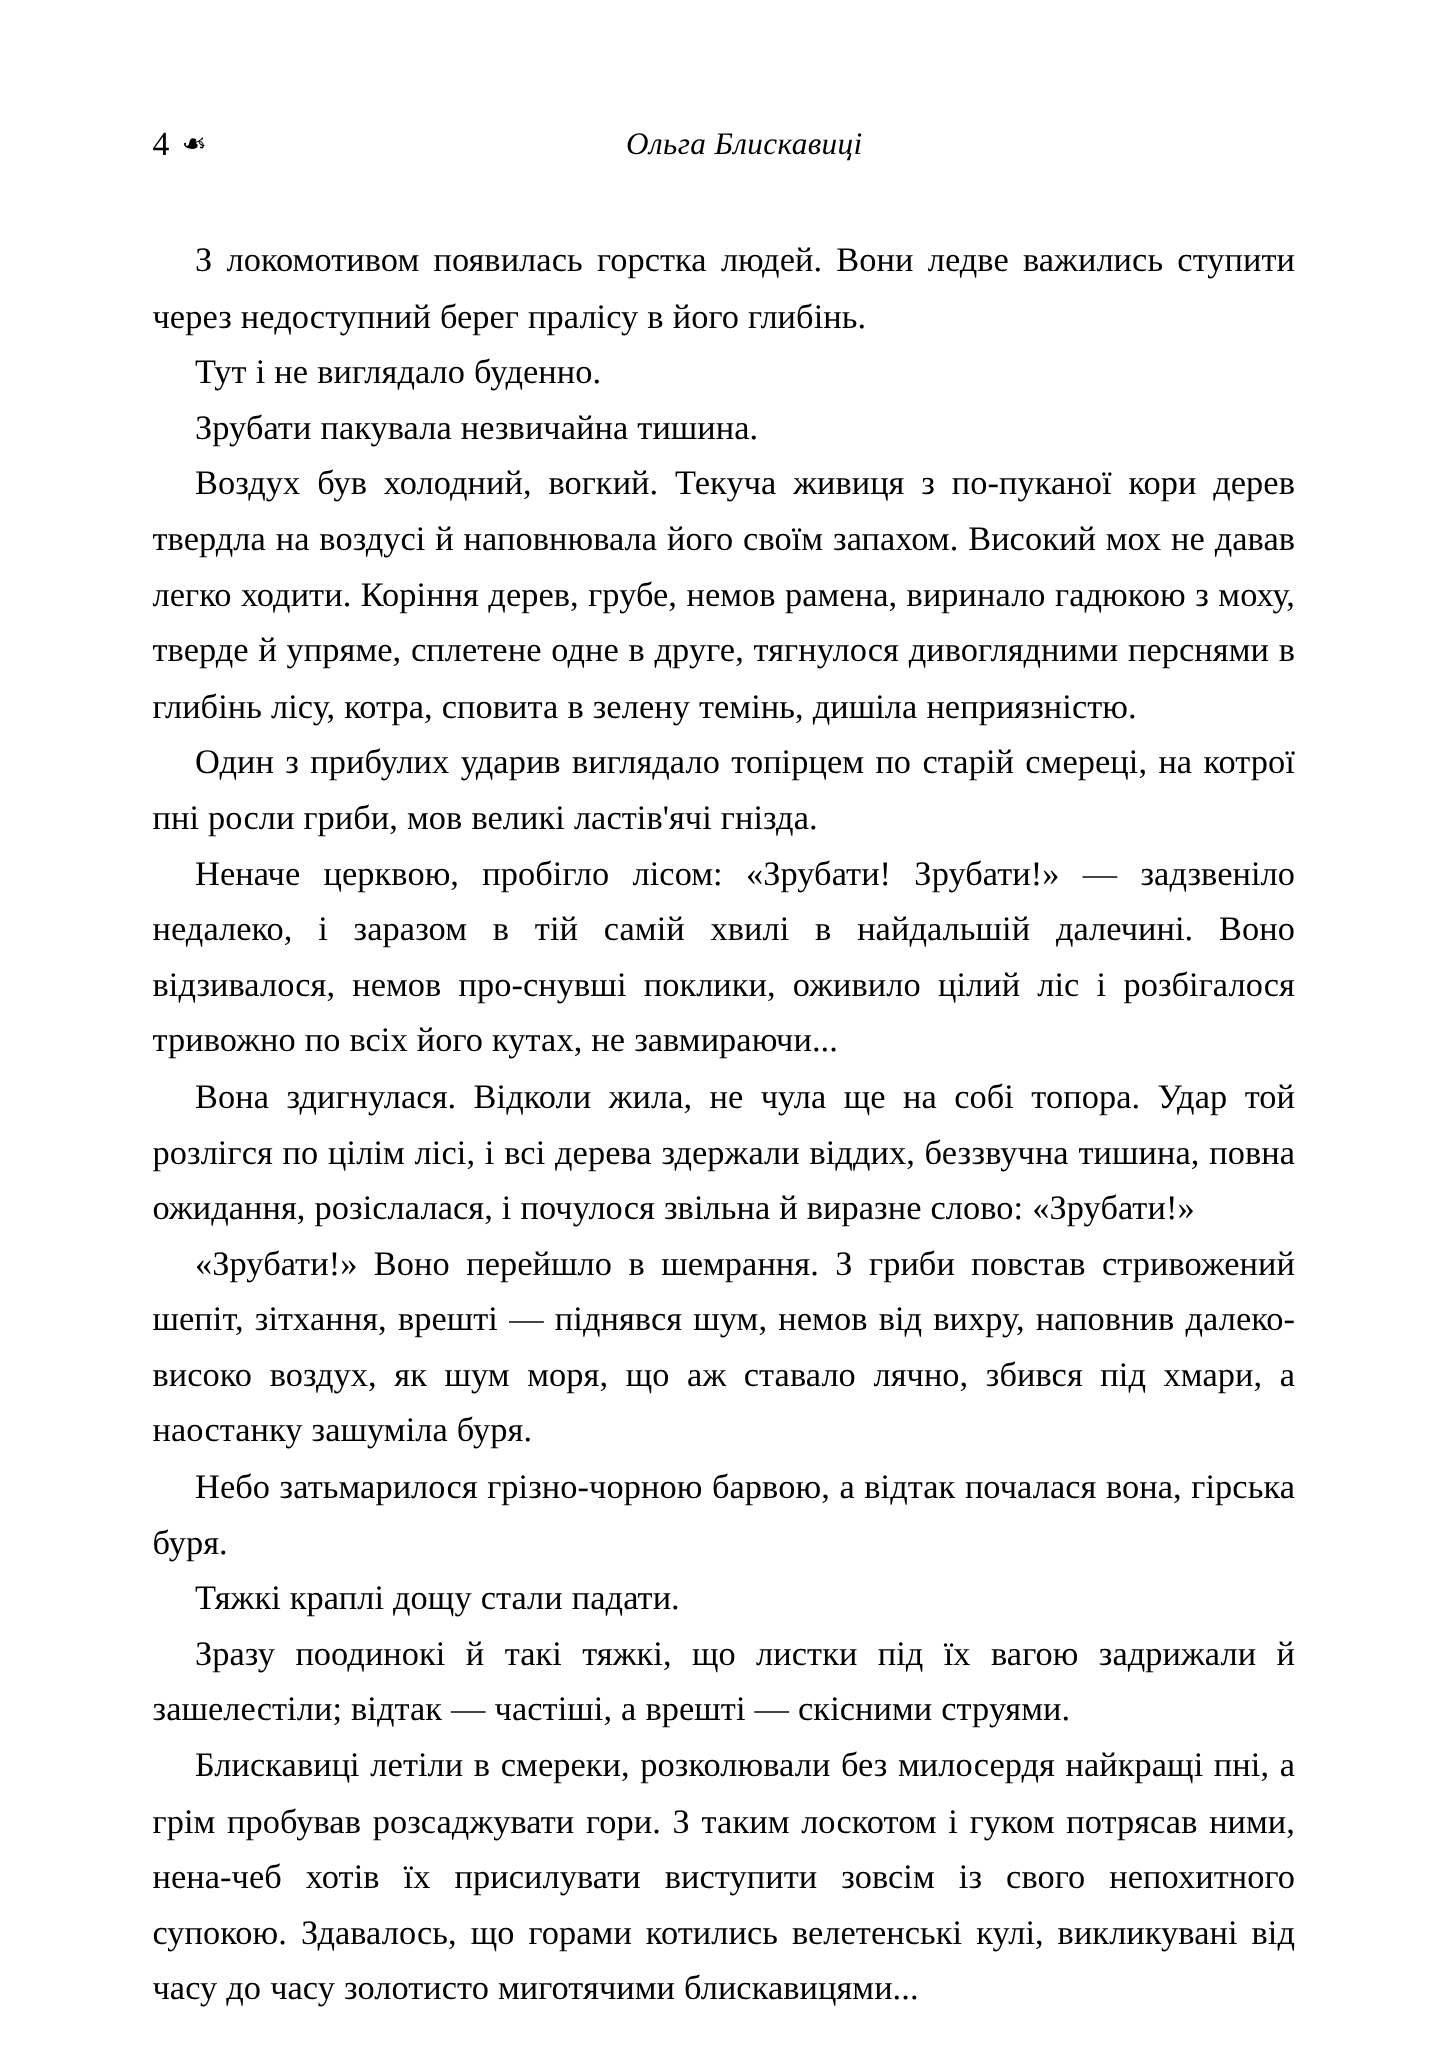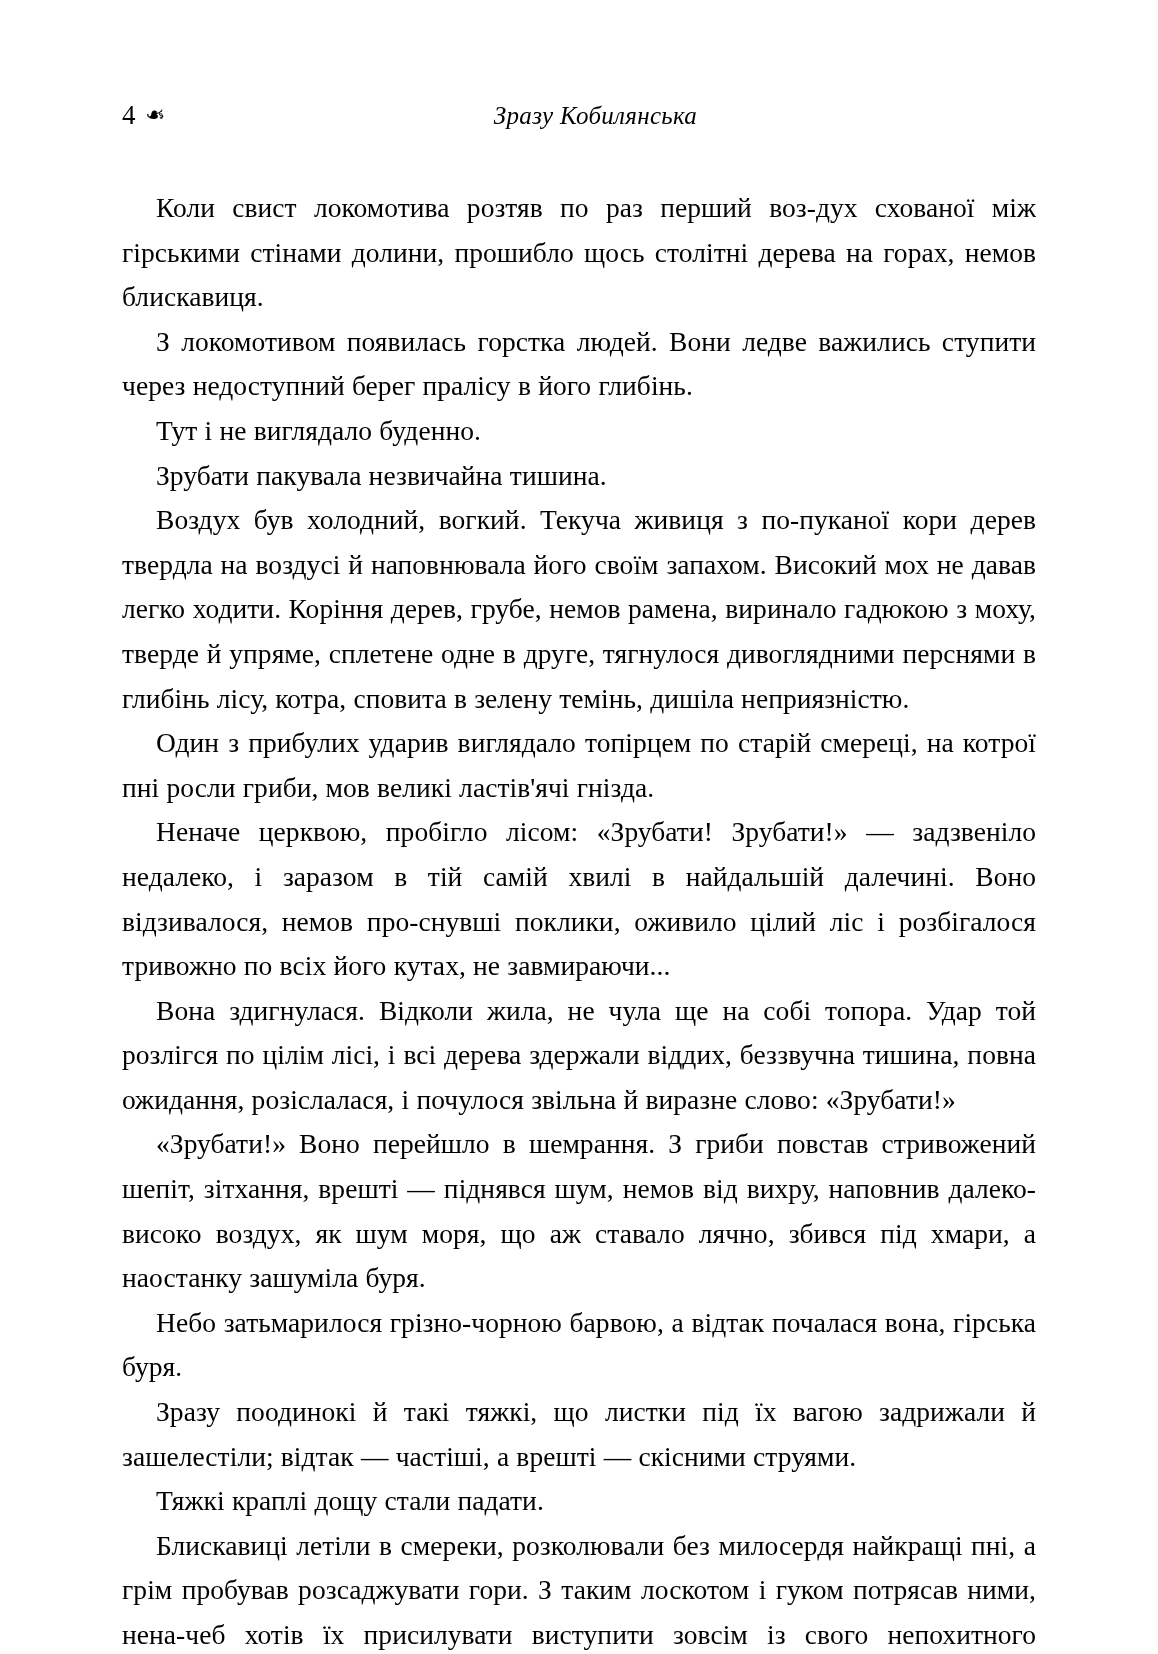--- a/index.html
+++ b/index.html
@@ -88,32 +88,31 @@
 </head>
 <body>
 
 <div class="page">
 
   <div class="running-header">
     <div class="folio">
       <span class="folio-number">4</span>
       <span class="fleuron">❧</span>
     </div>
-    <div class="header-title">Зразу Кобилянська</div>
+    <div class="header-title">Ольга Блискавиці</div>
   </div>
 
   <div class="textblock">
-      <p class="para">Коли свист локомотива розтяв по раз перший воз-дух схованої між гірськими стінами долини, прошибло щось столітні дерева на горах, немов блискавиця.</p>
       <p class="para">З локомотивом появилась горстка людей. Вони ледве важились ступити через недоступний берег пралісу в його глибінь.</p>
       <p class="para">Тут і не виглядало буденно.</p>
       <p class="para">Зрубати пакувала незвичайна тишина.</p>
       <p class="para">Воздух був холодний, вогкий. Текуча живиця з по-пуканої кори дерев твердла на воздусі й наповнювала його своїм запахом. Високий мох не давав легко ходити. Коріння дерев, грубе, немов рамена, виринало гадюкою з моху, тверде й упряме, сплетене одне в друге, тягнулося дивоглядними перснями в глибінь лісу, котра, сповита в зелену темінь, дишіла неприязністю.</p>
       <p class="para">Один з прибулих ударив виглядало топірцем по старій смереці, на котрої пні росли гриби, мов великі ластів'ячі гнізда.</p>
       <p class="para">Неначе церквою, пробігло лісом: «Зрубати! Зрубати!» — задзвеніло недалеко, і заразом в тій самій хвилі в найдальшій далечині. Воно відзивалося, немов про-снувші поклики, оживило цілий ліс і розбігалося тривожно по всіх його кутах, не завмираючи...</p>
       <p class="para">Вона здигнулася. Відколи жила, не чула ще на собі топора. Удар той розлігся по цілім лісі, і всі дерева здержали віддих, беззвучна тишина, повна ожидання, розіслалася, і почулося звільна й виразне слово: «Зрубати!»</p>
       <p class="para">«Зрубати!» Воно перейшло в шемрання. З гриби повстав стривожений шепіт, зітхання, врешті — піднявся шум, немов від вихру, наповнив далеко-високо воздух, як шум моря, що аж ставало лячно, збився під хмари, а наостанку зашуміла буря.</p>
       <p class="para">Небо затьмарилося грізно-чорною барвою, а відтак почалася вона, гірська буря.</p>
+      <p class="para">Тяжкі краплі дощу стали падати.</p>
       <p class="para">Зразу поодинокі й такі тяжкі, що листки під їх вагою задрижали й зашелестіли; відтак — частіші, а врешті — скісними струями.</p>
-      <p class="para">Тяжкі краплі дощу стали падати.</p>
       <p class="para">Блискавиці летіли в смереки, розколювали без милосердя найкращі пні, а грім пробував розсаджувати гори. З таким лоскотом і гуком потрясав ними, нена-чеб хотів їх присилувати виступити зовсім із свого непохитного супокою. Здавалось, що горами котились велетенські кулі, викликувані від часу до часу золотисто миготячими блискавицями...</p>
     </div>
 
 </div>
 
 </body></html>

